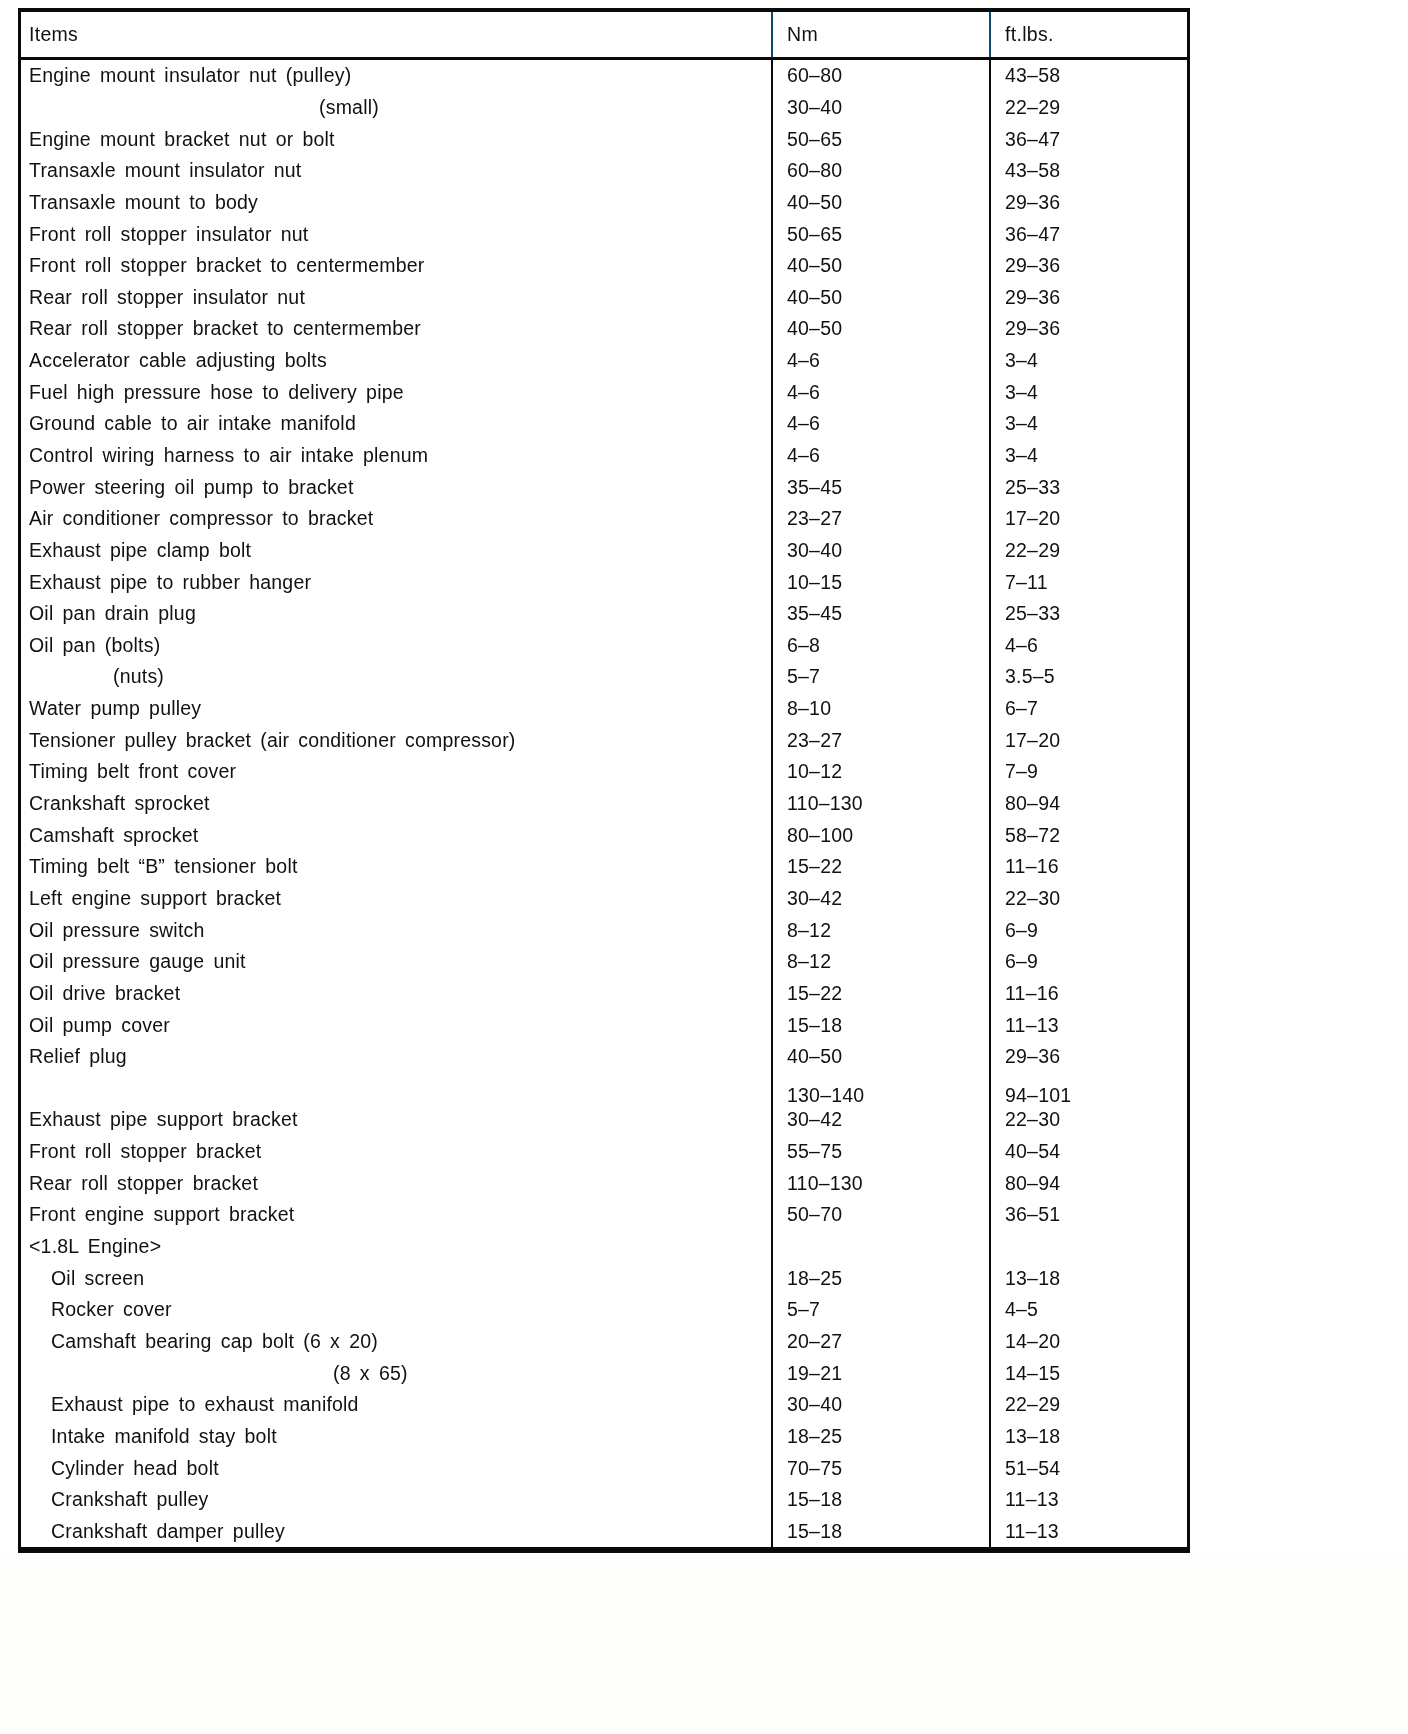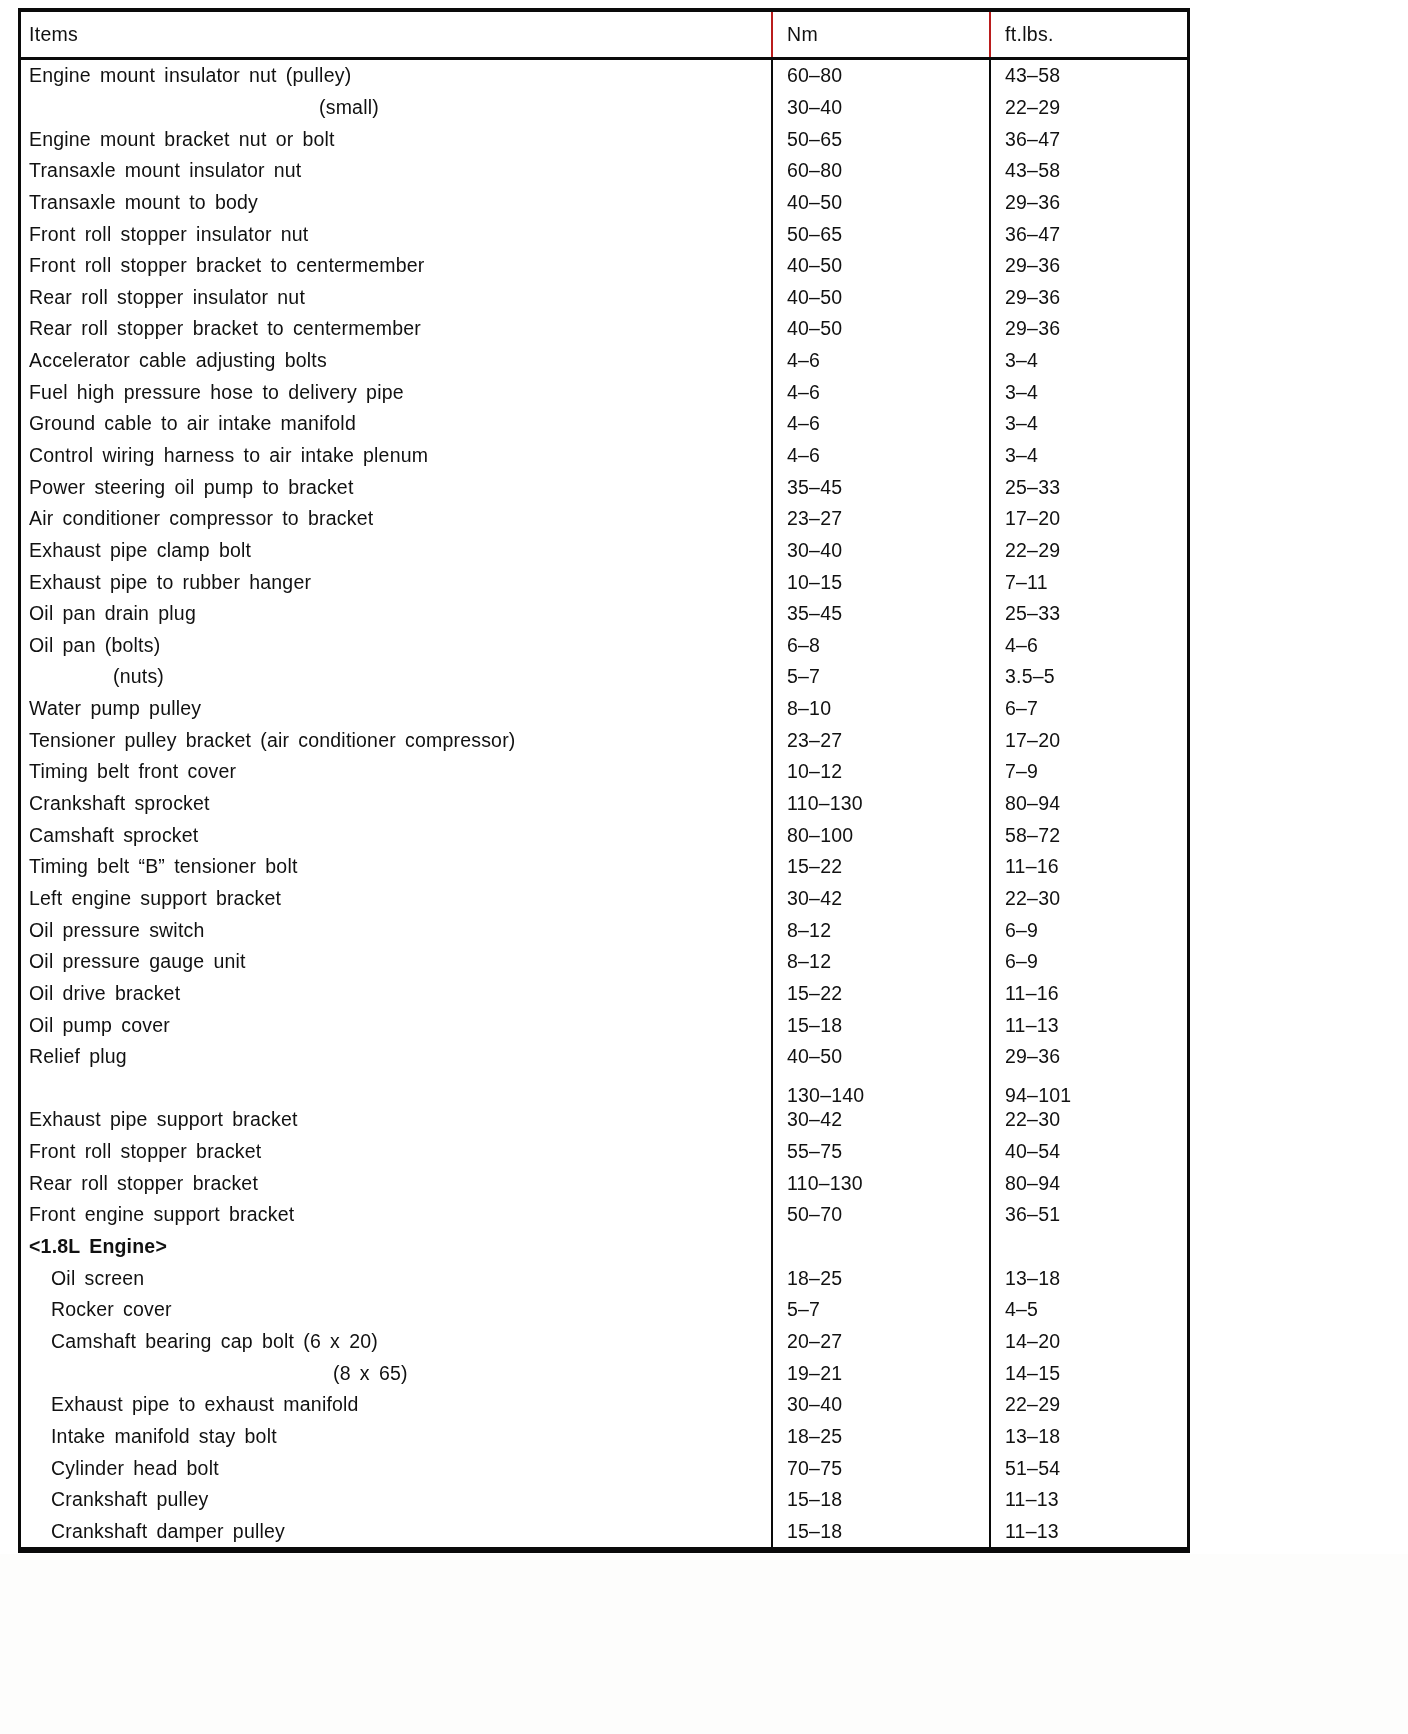--- a/index.html
+++ b/index.html
@@ -32,37 +32,37 @@
     border-bottom: 3px solid #0a0a0a;
   }
   .hcell {
     display: flex;
     align-items: center;
     font-size: 19.5px;
     letter-spacing: .3px;
     word-spacing: 3px;
   }
   .hcell.items { padding-left: 8px; }
-  .hcell.num { border-left: 2px solid #b91c1c; padding-left: 14px; }
+  .hcell.num { border-left: 2px solid #0c4a6e; padding-left: 14px; }
   .trow {
     display: grid;
     grid-template-columns: 750px 218px 1fr;
     height: 31.65px;
   }
   .tcell {
     display: flex;
     align-items: center;
     font-size: 19.5px;
     letter-spacing: .2px;
     word-spacing: 3.5px;
     white-space: nowrap;
     overflow: hidden;
   }
   .tcell.num { border-left: 2px solid #0a0a0a; padding-left: 14px; }
-  .bold { font-weight: 700; }
+  .bold { font-weight: 400; }
 </style>
 </head>
 <body>
 
 <div class="page">
   <div class="spec-table">
     <div class="hrow">
       <div class="hcell items">Items</div>
       <div class="hcell num">Nm</div>
       <div class="hcell num">ft.lbs.</div>

